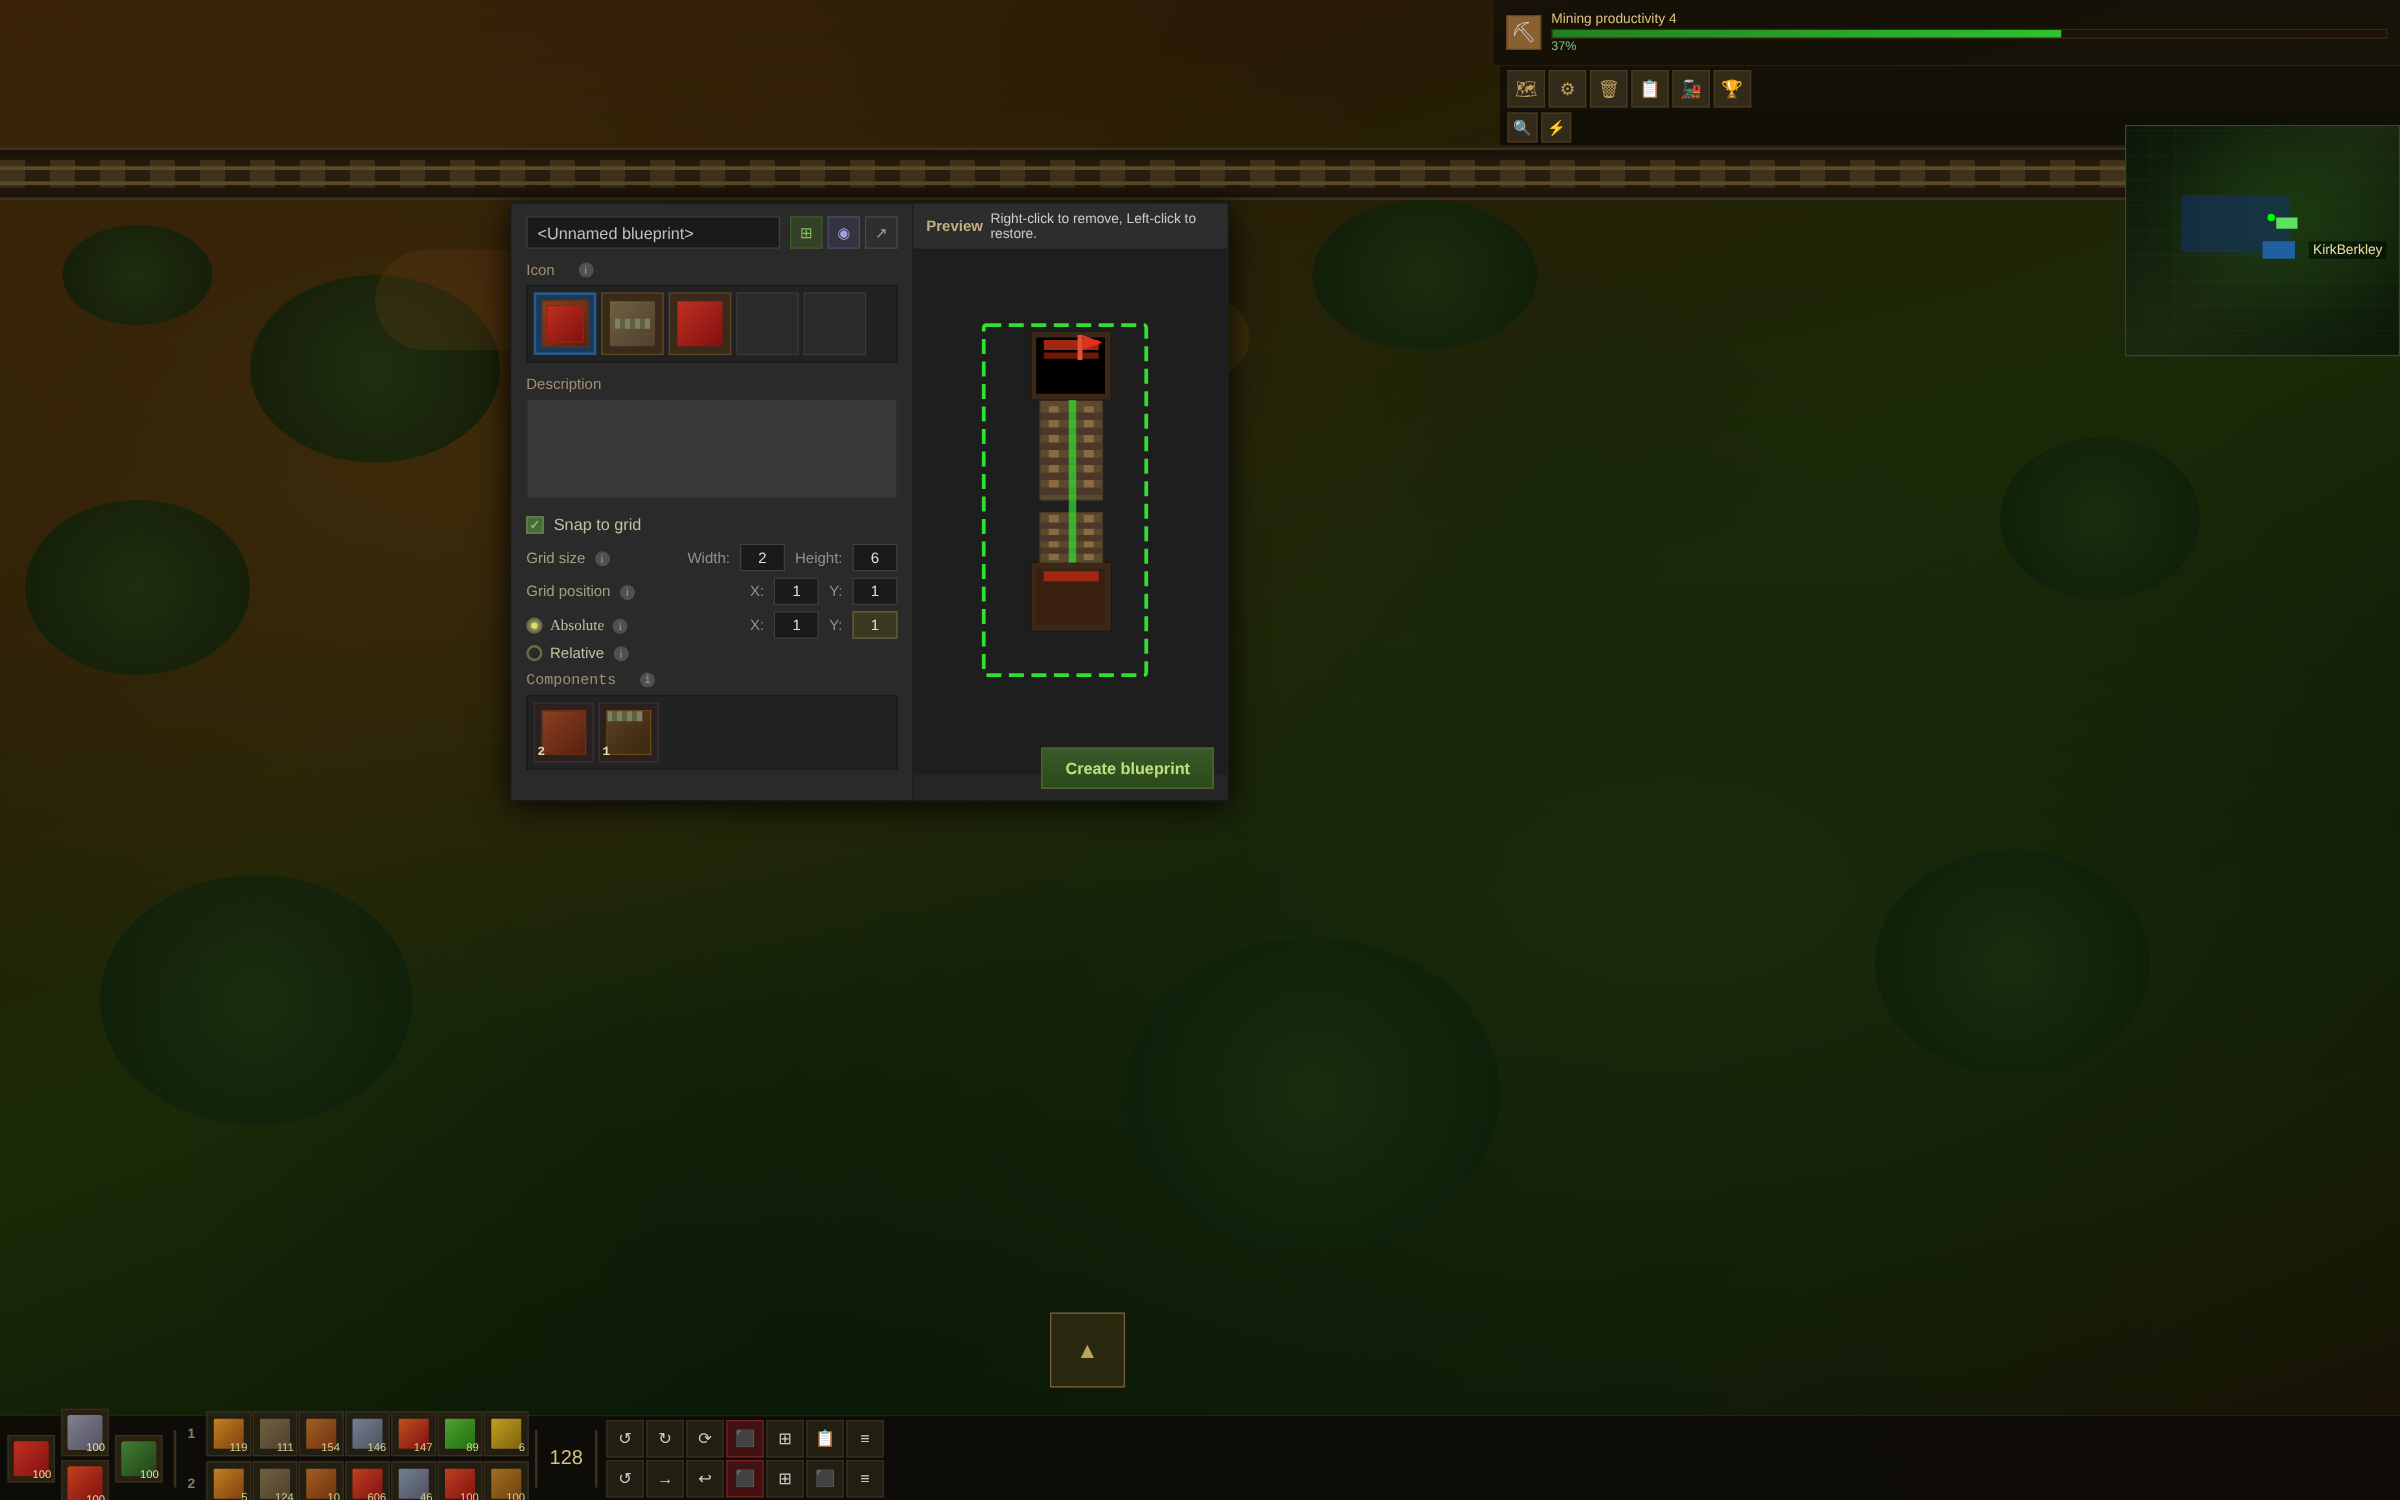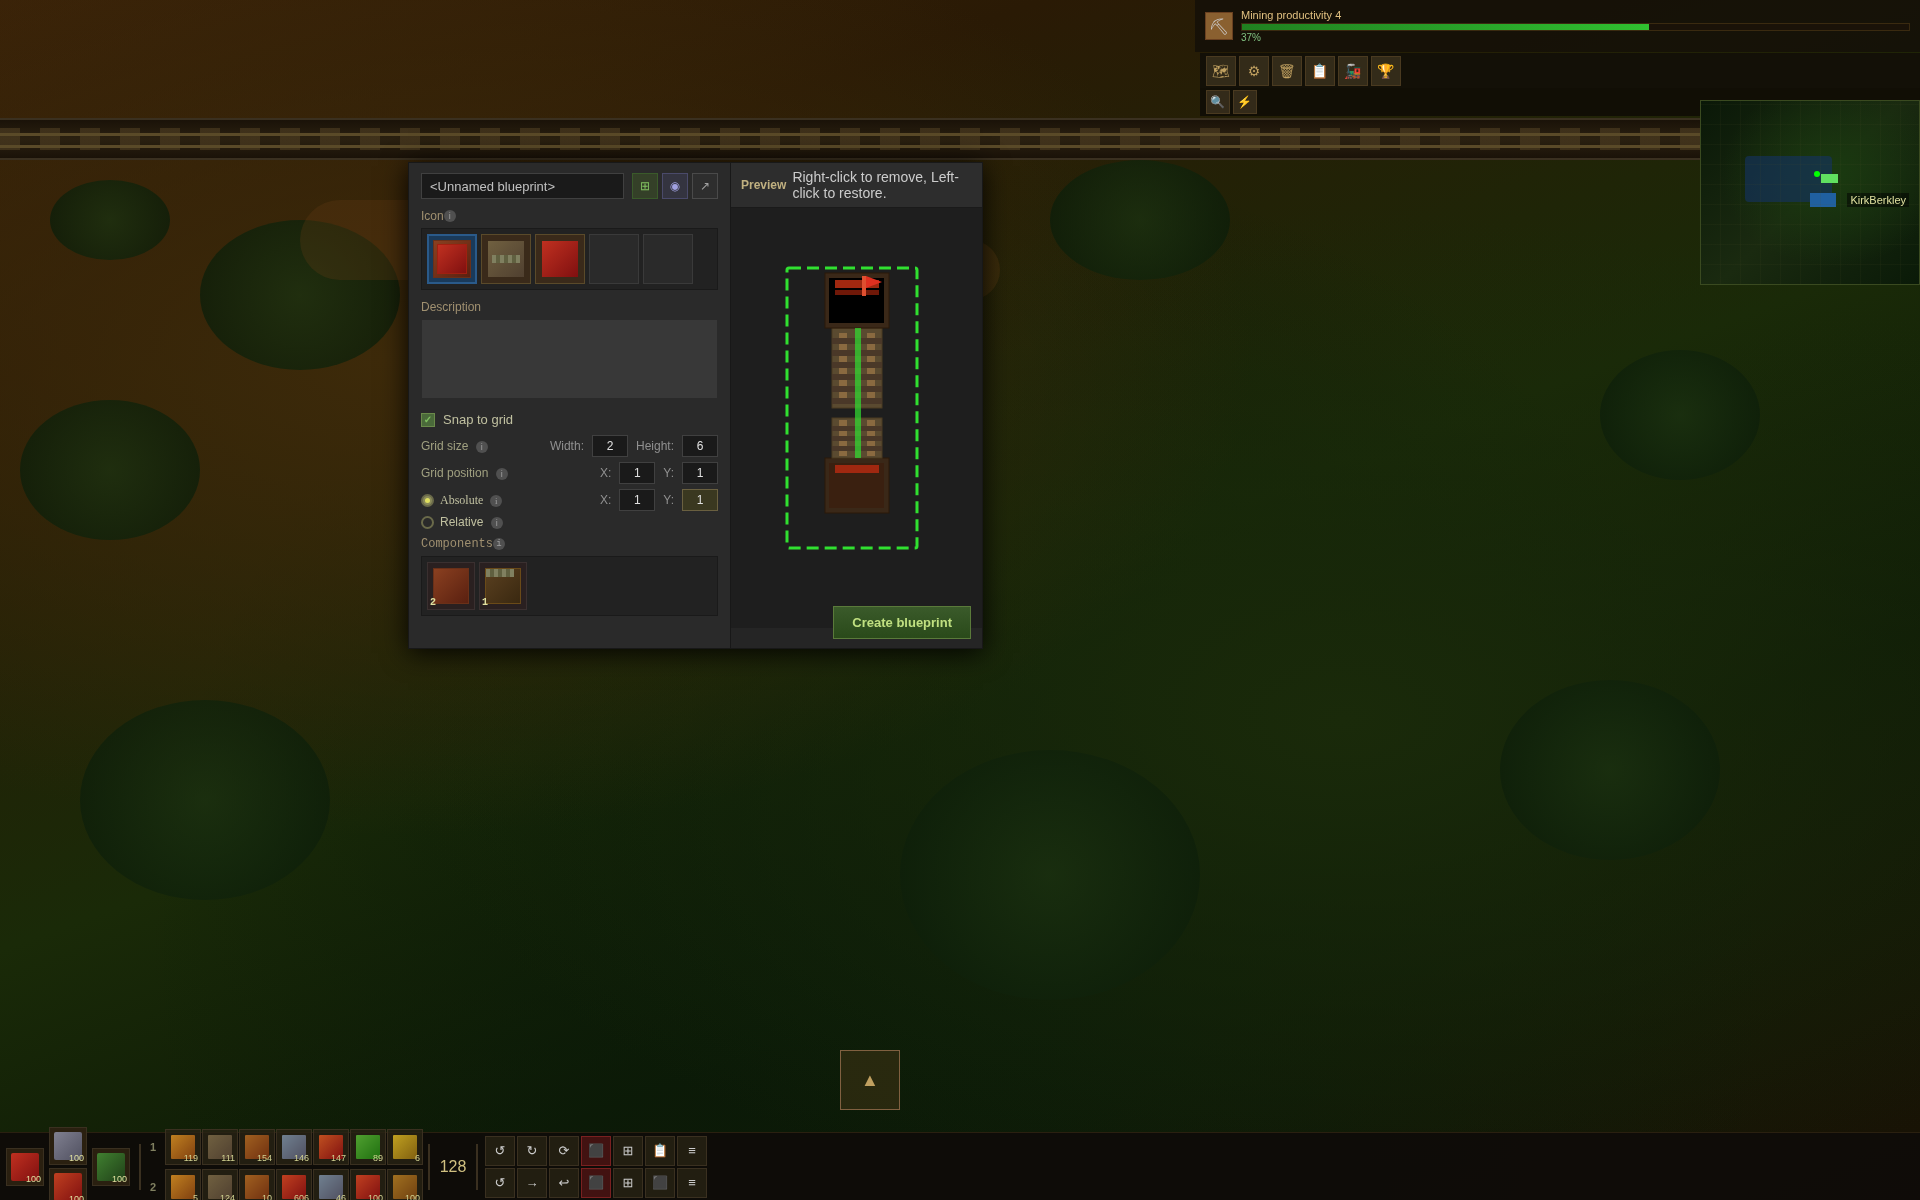--- a/index.html
+++ b/index.html
@@ -222,21 +222,21 @@
       color: #80c060;
     }
 
     
     .section-label {
       font-size: 12px;
       color: #a09070;
       margin-bottom: 5px;
       display: flex;
       align-items: center;
-      gap: 0;
+      gap: 19px;
     }
 
     .info-dot {
       width: 12px;
       height: 12px;
       background: #505050;
       border-radius: 50%;
       display: inline-flex;
       align-items: center;
       justify-content: center;
@@ -835,21 +835,21 @@
           </div>
         </div>
       </div>
 
     </div>
   </div>
 
   <div style="width:252px;background:#252525;border:1px solid #181818;border-left:none;display:flex;flex-direction:column;">
     <div class="preview-header">
       <span class="preview-label">Preview</span>
-      <span style="font-size:14px;">
+      <span style="font-size:11px;">
         <span class="right-click">Right-click</span>
         <span> to remove, </span>
         <span class="left-click">Left-click</span>
         <span> to restore.</span>
       </span>
     </div>
 
     <div class="preview-content">
 
       <svg width="200" height="320" viewBox="0 0 200 320">

